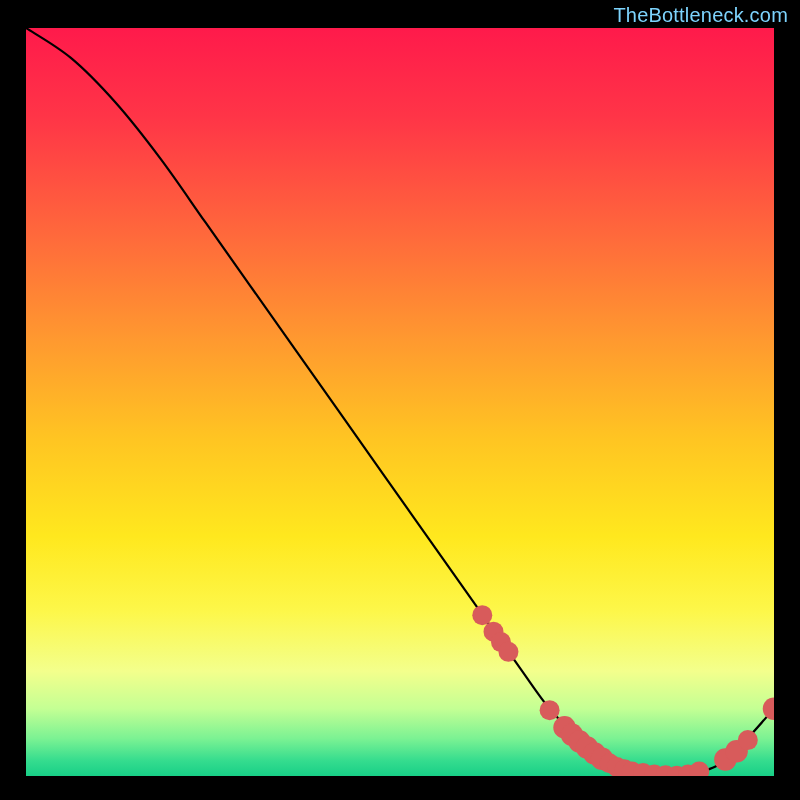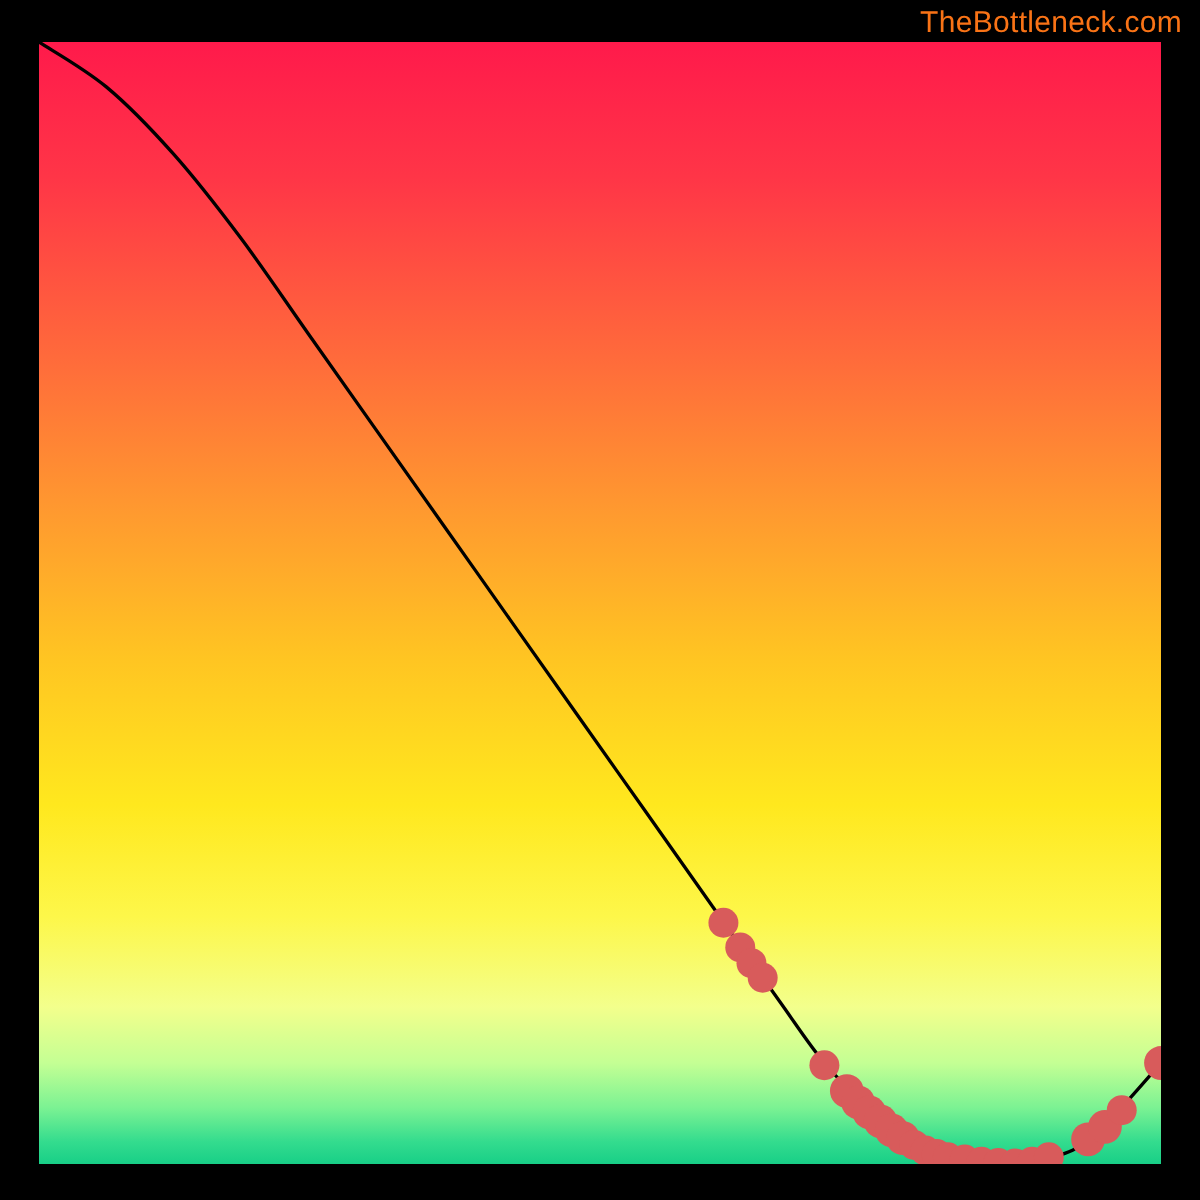--- a/index.html
+++ b/index.html
@@ -14,21 +14,21 @@
   .frame {
     position: relative;
     width: 800px;
     height: 800px;
     background: #000;
   }
   .watermark {
     position: absolute;
     top: 4px;
     right: 12px;
-    color: #f97316;
+    color: #7dd3fc;
     font-size: 20px;
     font-weight: 500;
     letter-spacing: 0.2px;
     z-index: 10;
   }
   .plot-wrap {
     position: absolute;
     left: 26px;
     top: 28px;
     width: 748px;

